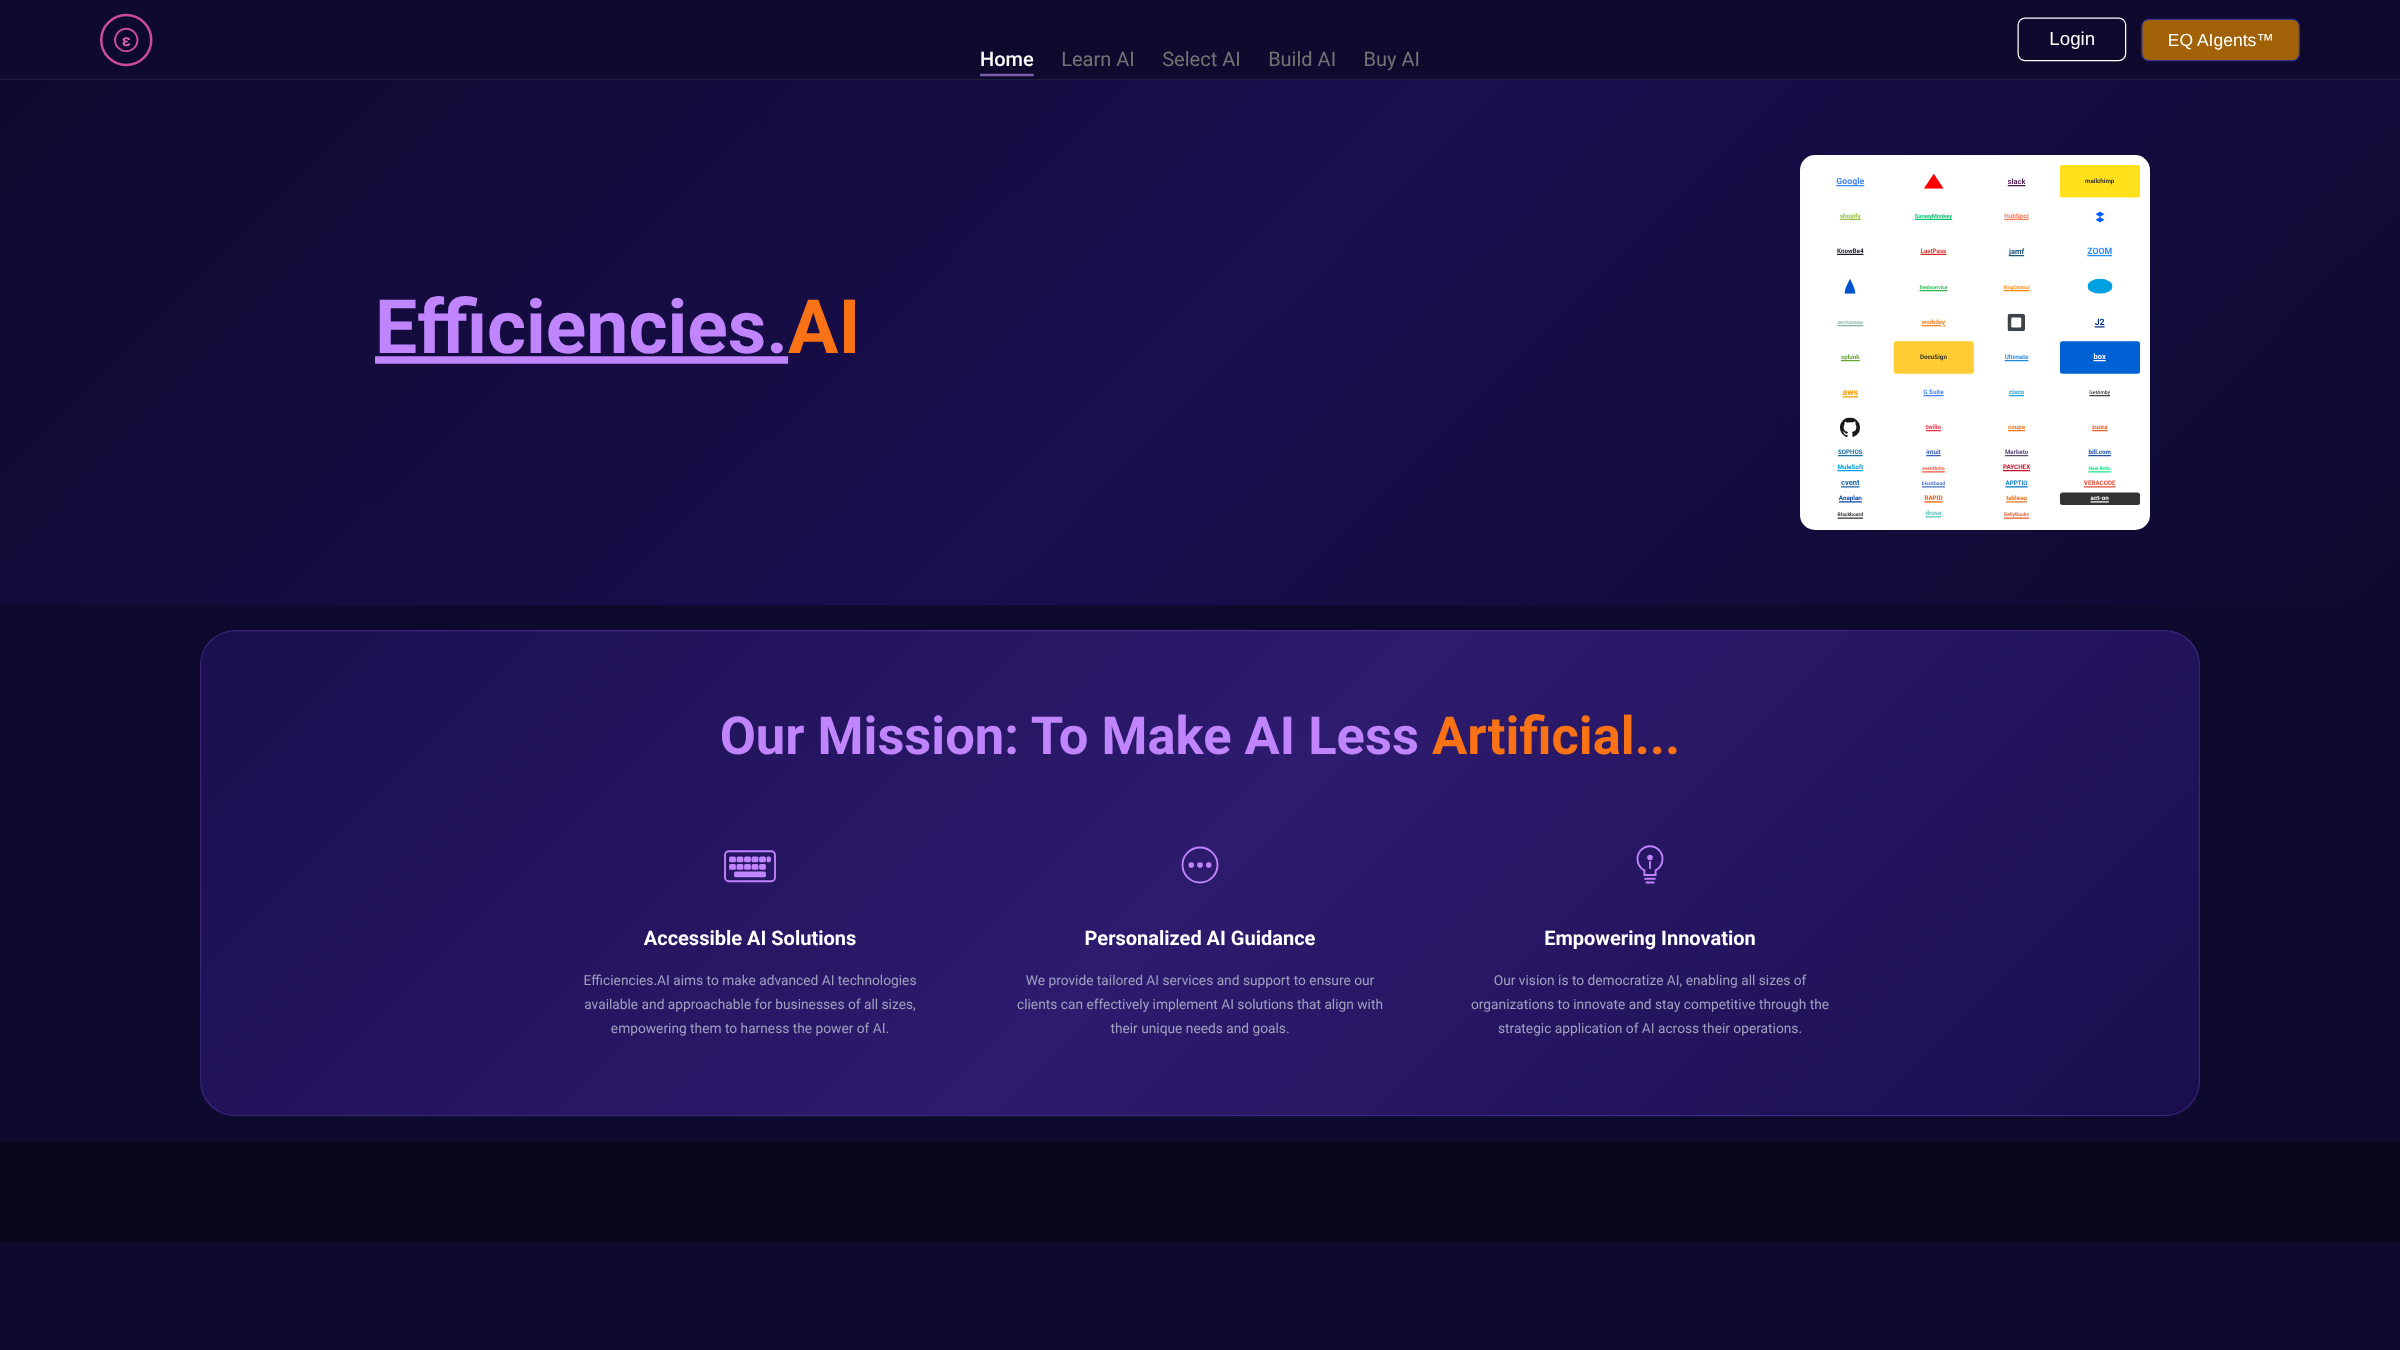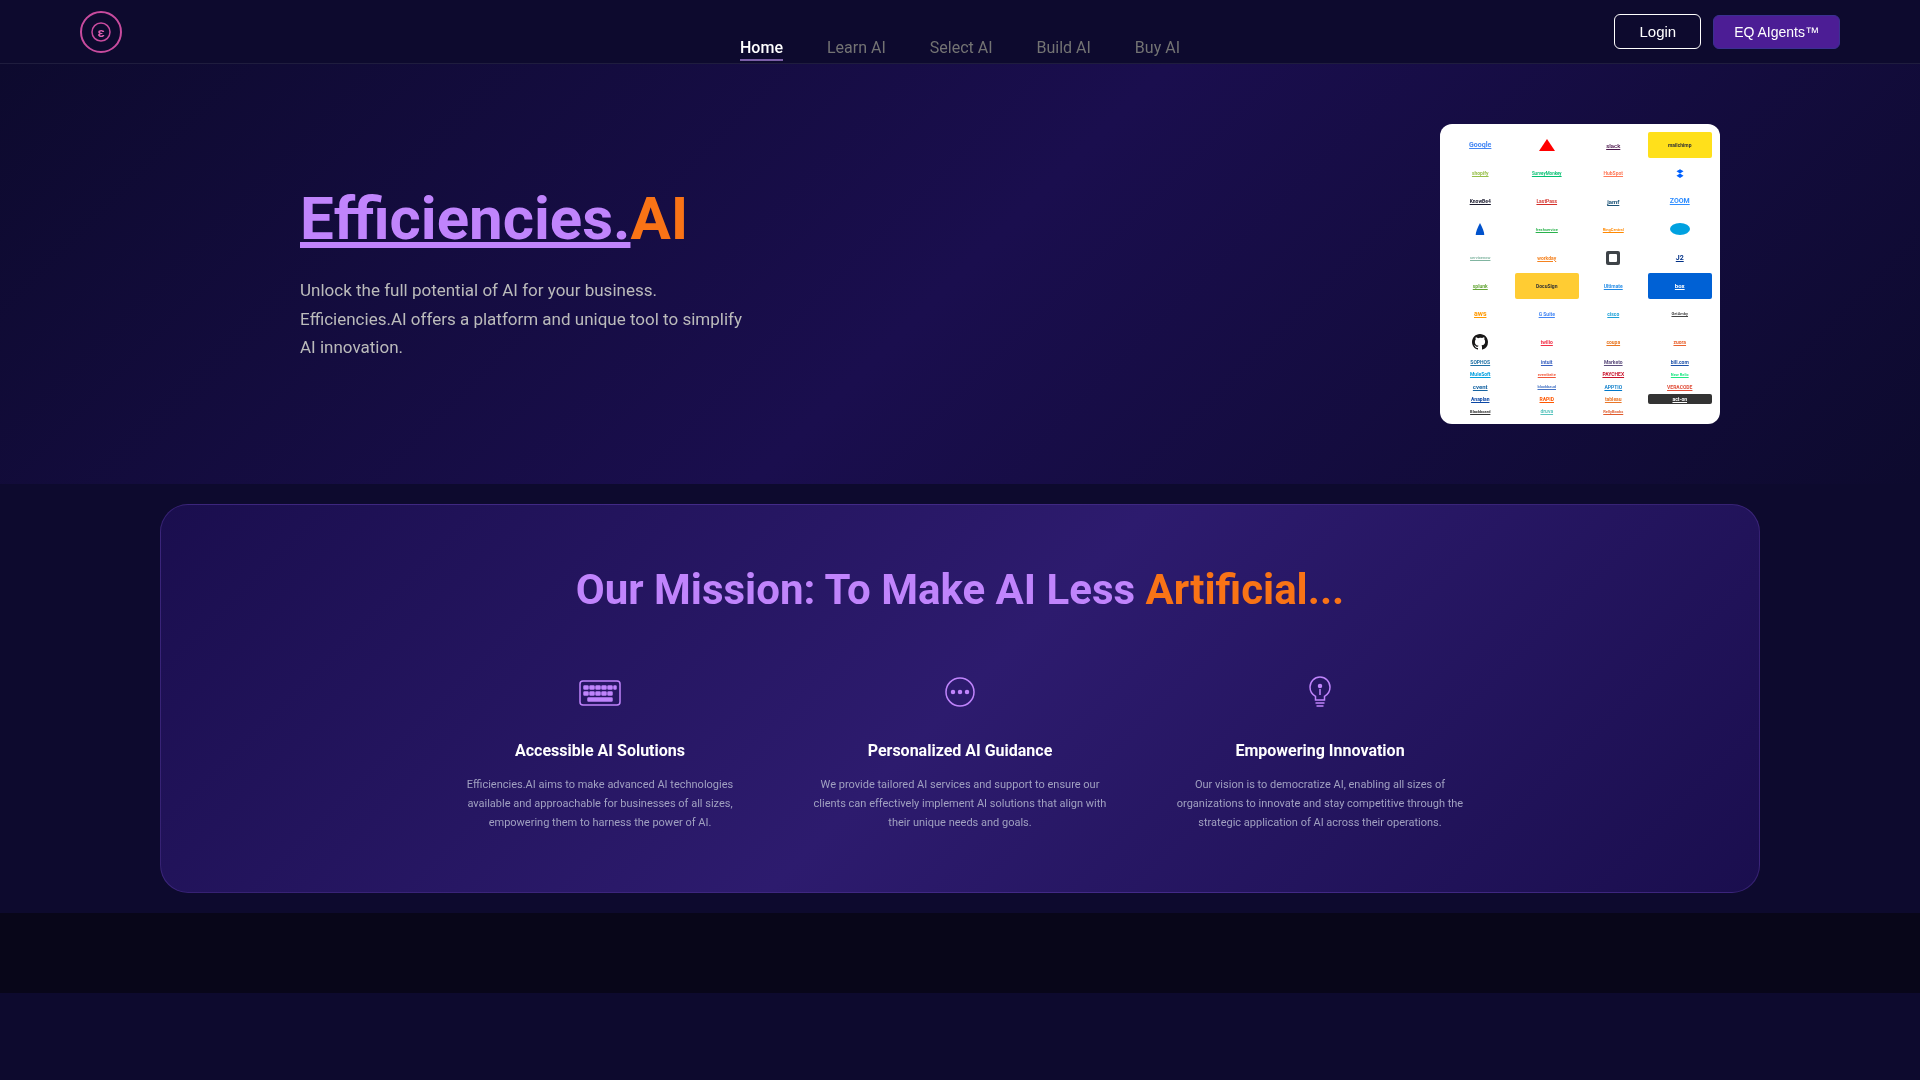--- a/index.html
+++ b/index.html
@@ -36,21 +36,21 @@
       border: 2px solid #c84b9e;
       display: flex;
       align-items: center;
       justify-content: center;
       font-size: 18px;
       color: #e060b0;
       font-weight: bold;
     }
     .nav-links {
       display: flex;
-      gap: 44px;
+      gap: 22px;
       align-items: center;
       list-style: none;
       position: absolute;
       left: 50%;
       transform: translateX(-50%);
       margin-top: 32px;
     }
     .nav-links a {
       text-decoration: none;
       color: #737373;
@@ -73,21 +73,21 @@
     .btn-login {
       background: transparent;
       border: 1px solid #fff;
       color: #fff;
       padding: 8px 24px;
       border-radius: 6px;
       cursor: pointer;
       font-size: 15px;
     }
     .btn-eq {
-      background: #4c1d95;
+      background: #a16207;
       border: 1px solid #3a3090;
       color: #fff;
       padding: 8px 20px;
       border-radius: 6px;
       cursor: pointer;
       font-size: 14px;
       white-space: nowrap;
     }
 
     
@@ -241,21 +241,20 @@
     <button class="btn-login">Login</button>
     <button class="btn-eq">EQ AIgents™</button>
   </div>
 </nav>
 
 <section class="hero">
   <div class="hero-content">
     <h1 class="hero-title">
       <span class="purple">Efficiencies.</span><span class="orange">AI</span>
     </h1>
-    <p class="hero-subtitle">Unlock the full potential of AI for your business. Efficiencies.AI offers a platform and unique tool to simplify AI innovation.</p>
   </div>
 
   <div class="logo-grid-container">
     <div class="logo-item" style="font-size:7px;color:#4285f4;font-weight:700;">Google</div>
     <div class="logo-item" style="font-size:7px;color:#ff0000;">
       <svg width="16" height="12" viewBox="0 0 16 12">
           <polygon points="0,12 8,0 16,12" fill="#ff0000"></polygon>
         </svg>
     </div>
     <div class="logo-item" style="font-size:6px;color:#4a154b;font-weight:600;">slack</div>

